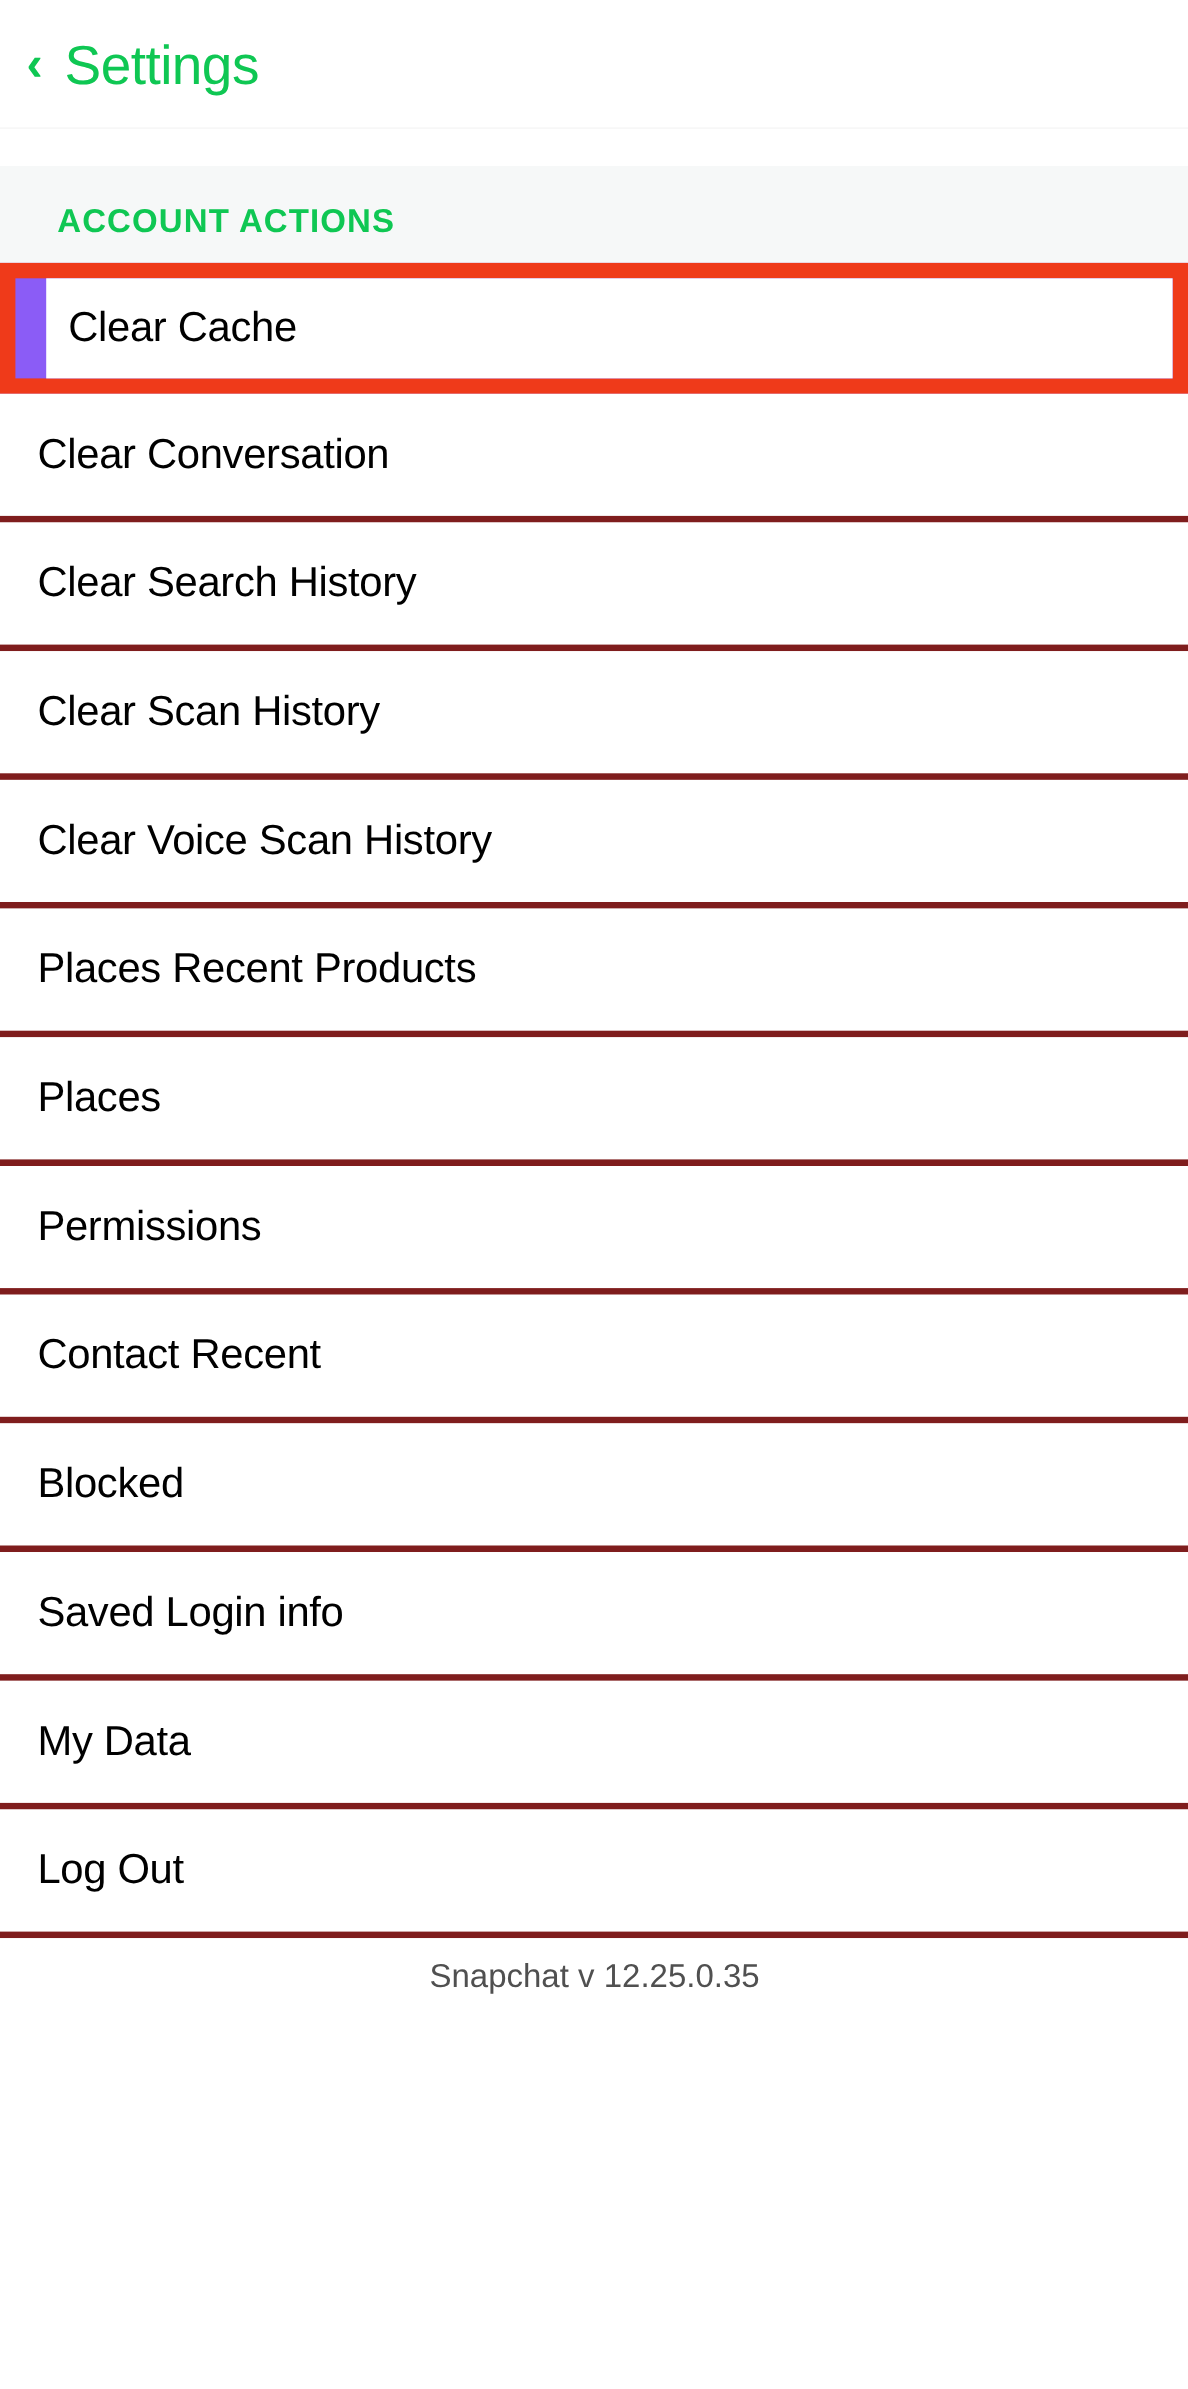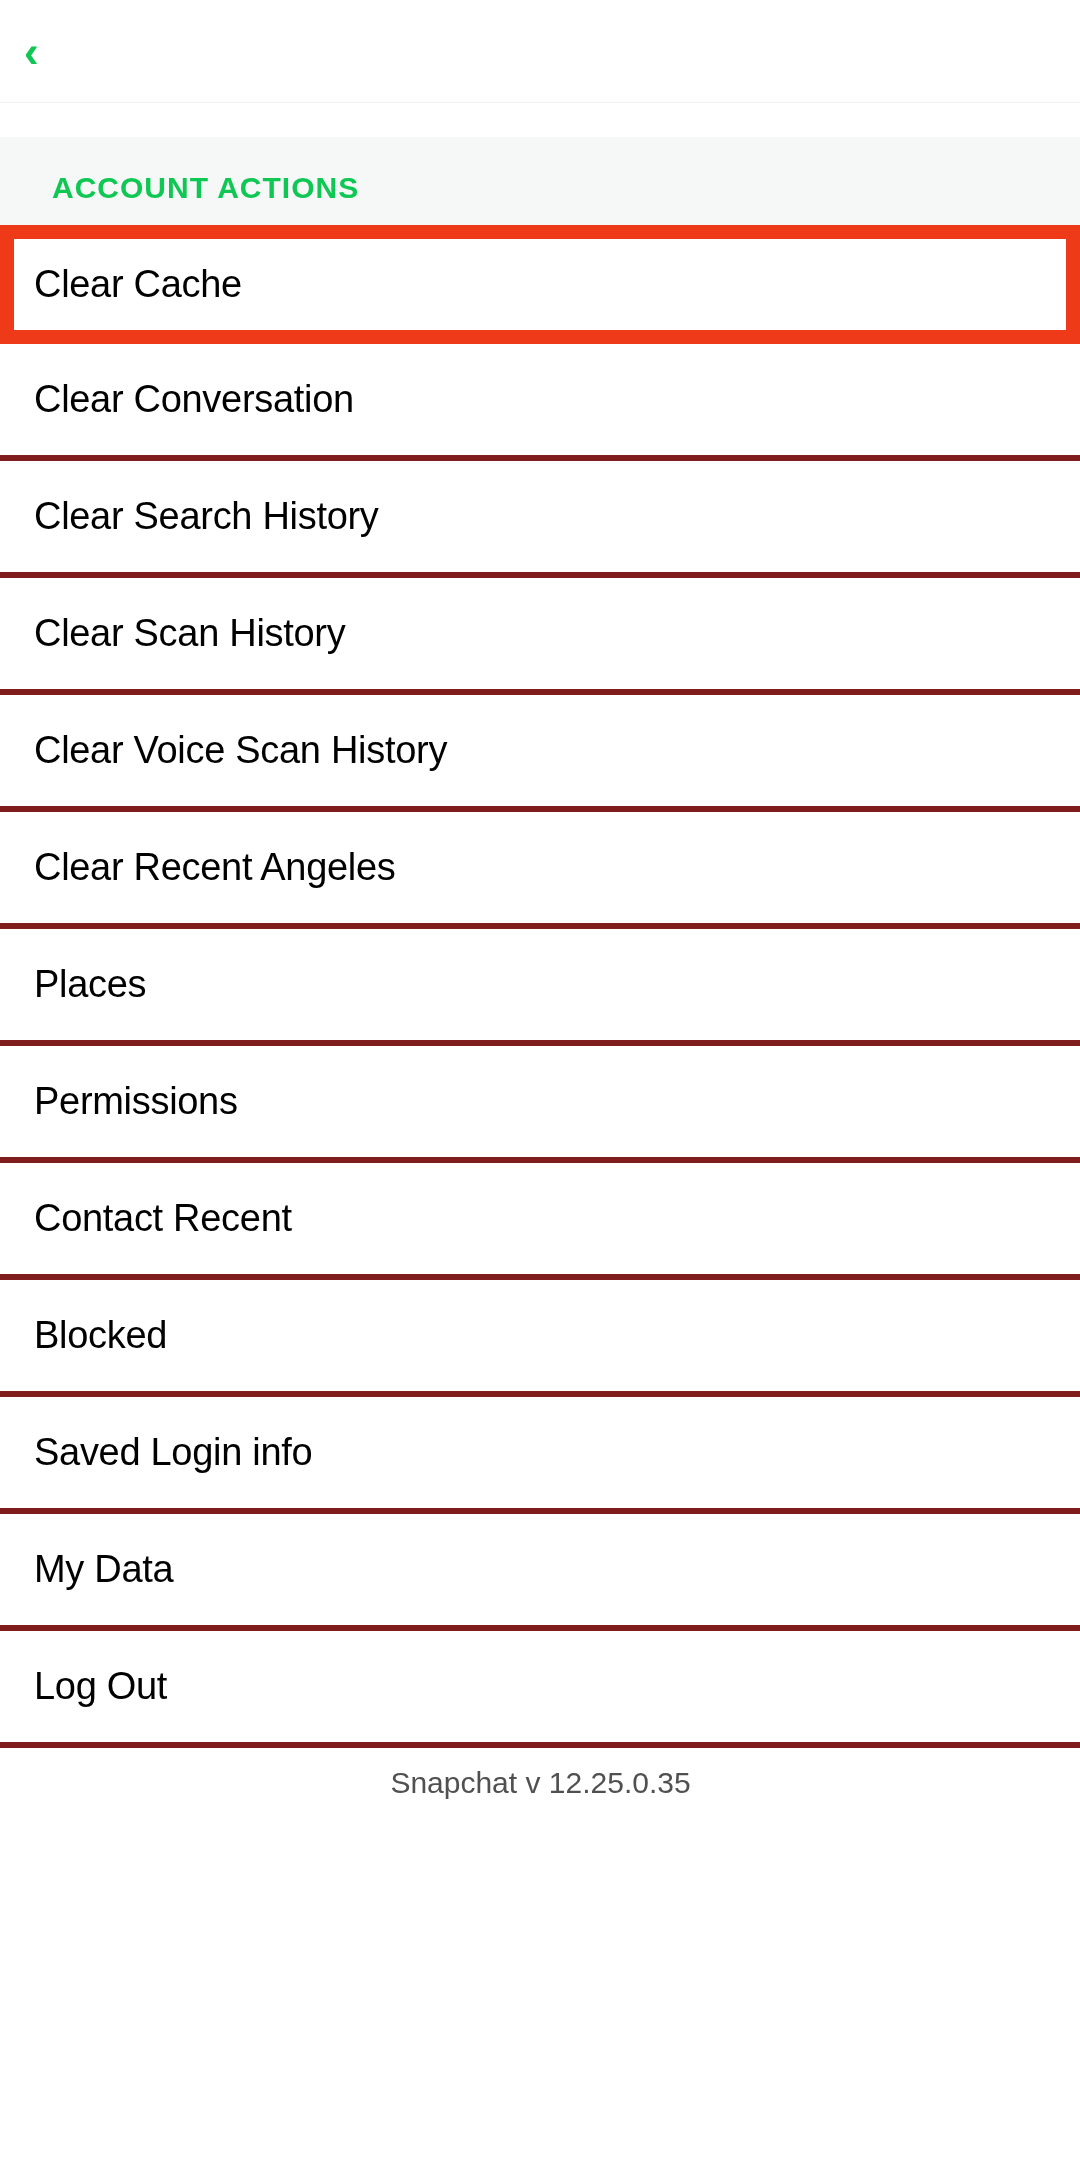--- a/index.html
+++ b/index.html
@@ -43,21 +43,22 @@
       padding: 34px 34px 20px 52px;
     }
     .section-header-text {
       color: #0fc753;
       font-size: 30px;
       font-weight: 600;
       letter-spacing: 1px;
     }
     .highlighted-container {
       border: 14px solid #ef3a1a;
-      background: #0c4a6e;
+      background: #8b5cf6;
+      padding-left: 28px;
     }
     .highlighted-container .list-item {
       border-bottom: none;
       padding: 24px 20px;
     }
     .list-item {
       background: #ffffff;
       padding: 34px 34px;
       border-bottom: 6px solid #7f1d1d;
       display: flex;
@@ -79,20 +80,21 @@
       font-size: 30px;
       font-weight: 400;
       line-height: 1.4;
     }
   </style>
 </head>
 <body>
 
 <div class="header">
   <span class="back-icon">‹</span>
+  <span class="header-title">Settings</span>
 </div>
 
 <div class="section-gap"></div>
 
 <div class="section-header">
   <span class="section-header-text">ACCOUNT ACTIONS</span>
 </div>
 
 <div class="highlighted-container">
   <div class="list-item">
@@ -110,21 +112,21 @@
 
 <div class="list-item">
   <span class="list-item-text">Clear Scan History</span>
 </div>
 
 <div class="list-item">
   <span class="list-item-text">Clear Voice Scan History</span>
 </div>
 
 <div class="list-item">
-  <span class="list-item-text">Clear Recent Angeles</span>
+  <span class="list-item-text">Places Recent Products</span>
 </div>
 
 <div class="list-item">
   <span class="list-item-text">Places</span>
 </div>
 
 <div class="list-item">
   <span class="list-item-text">Permissions</span>
 </div>
 

